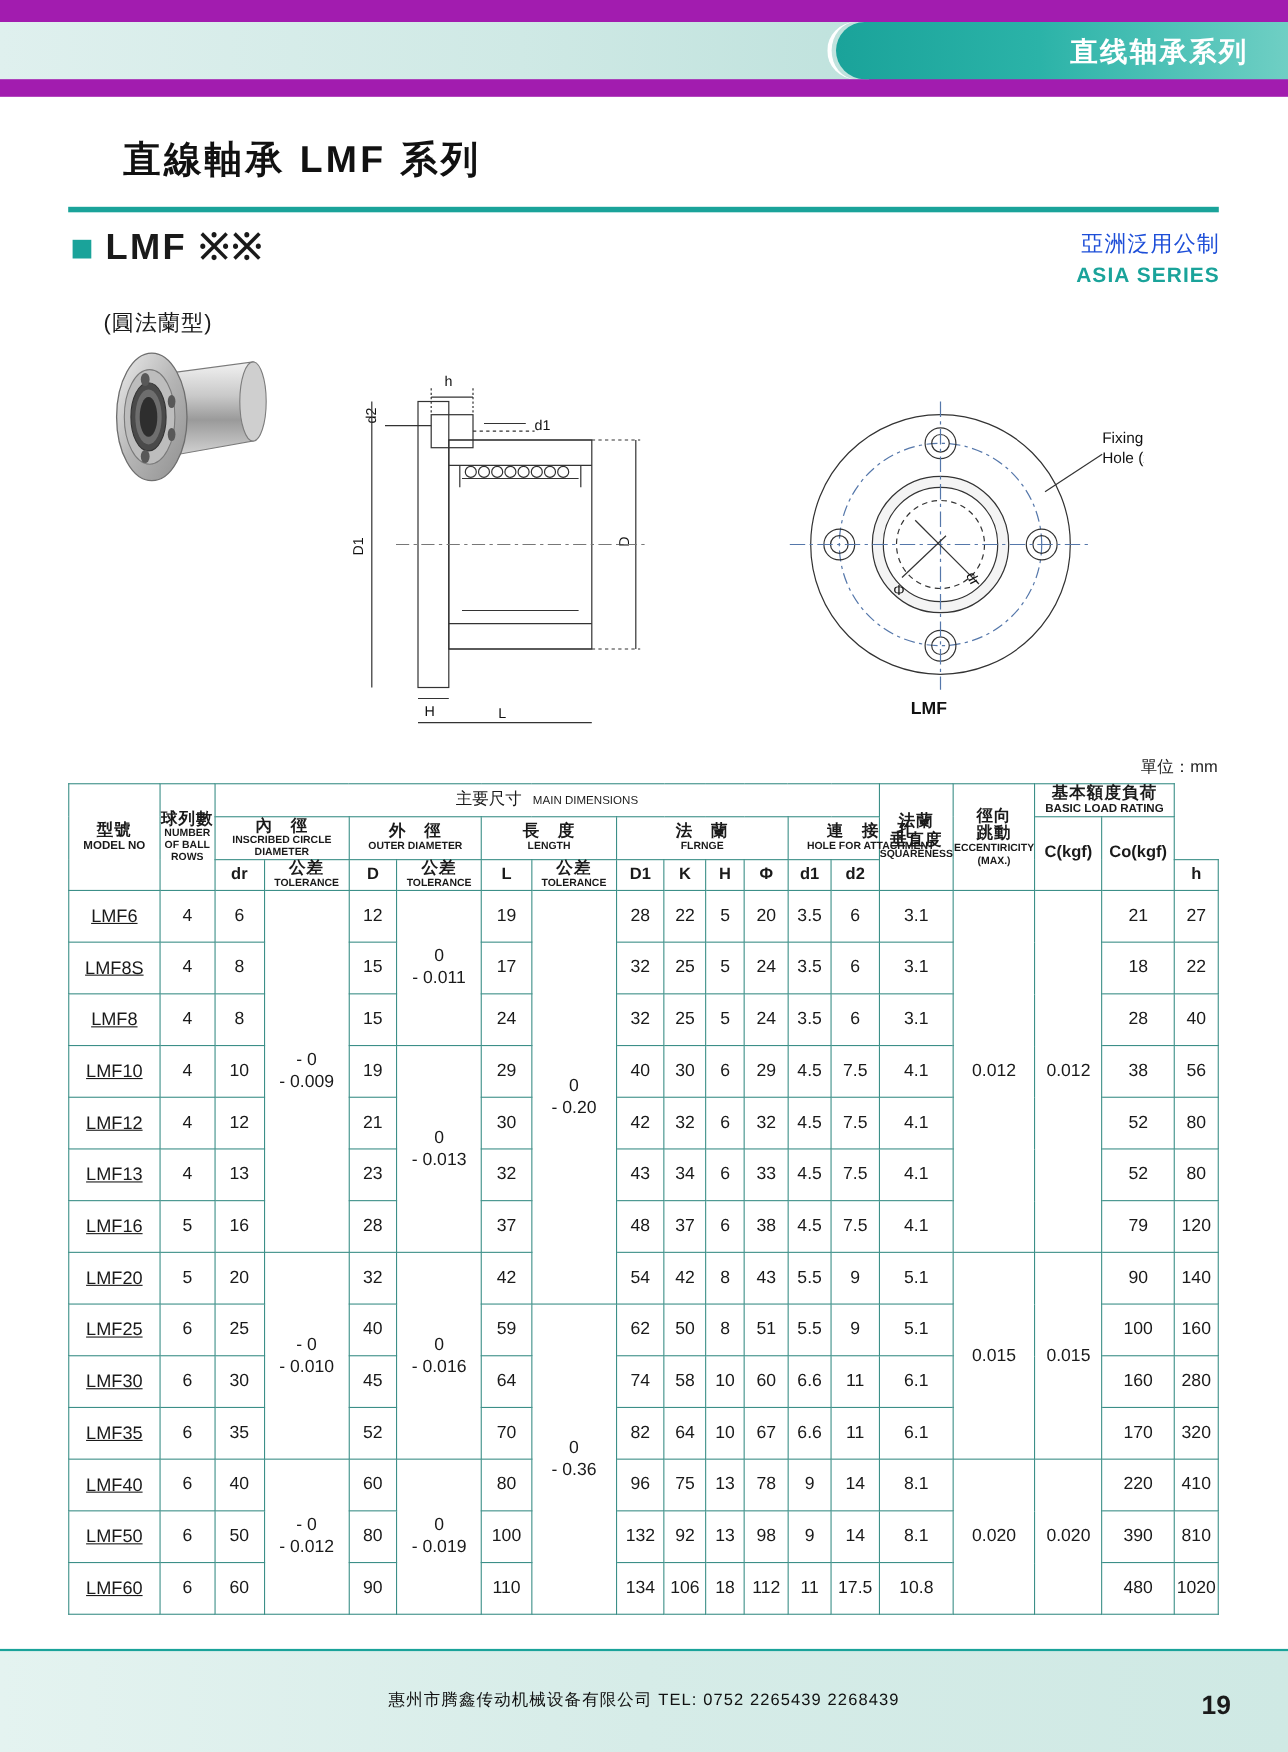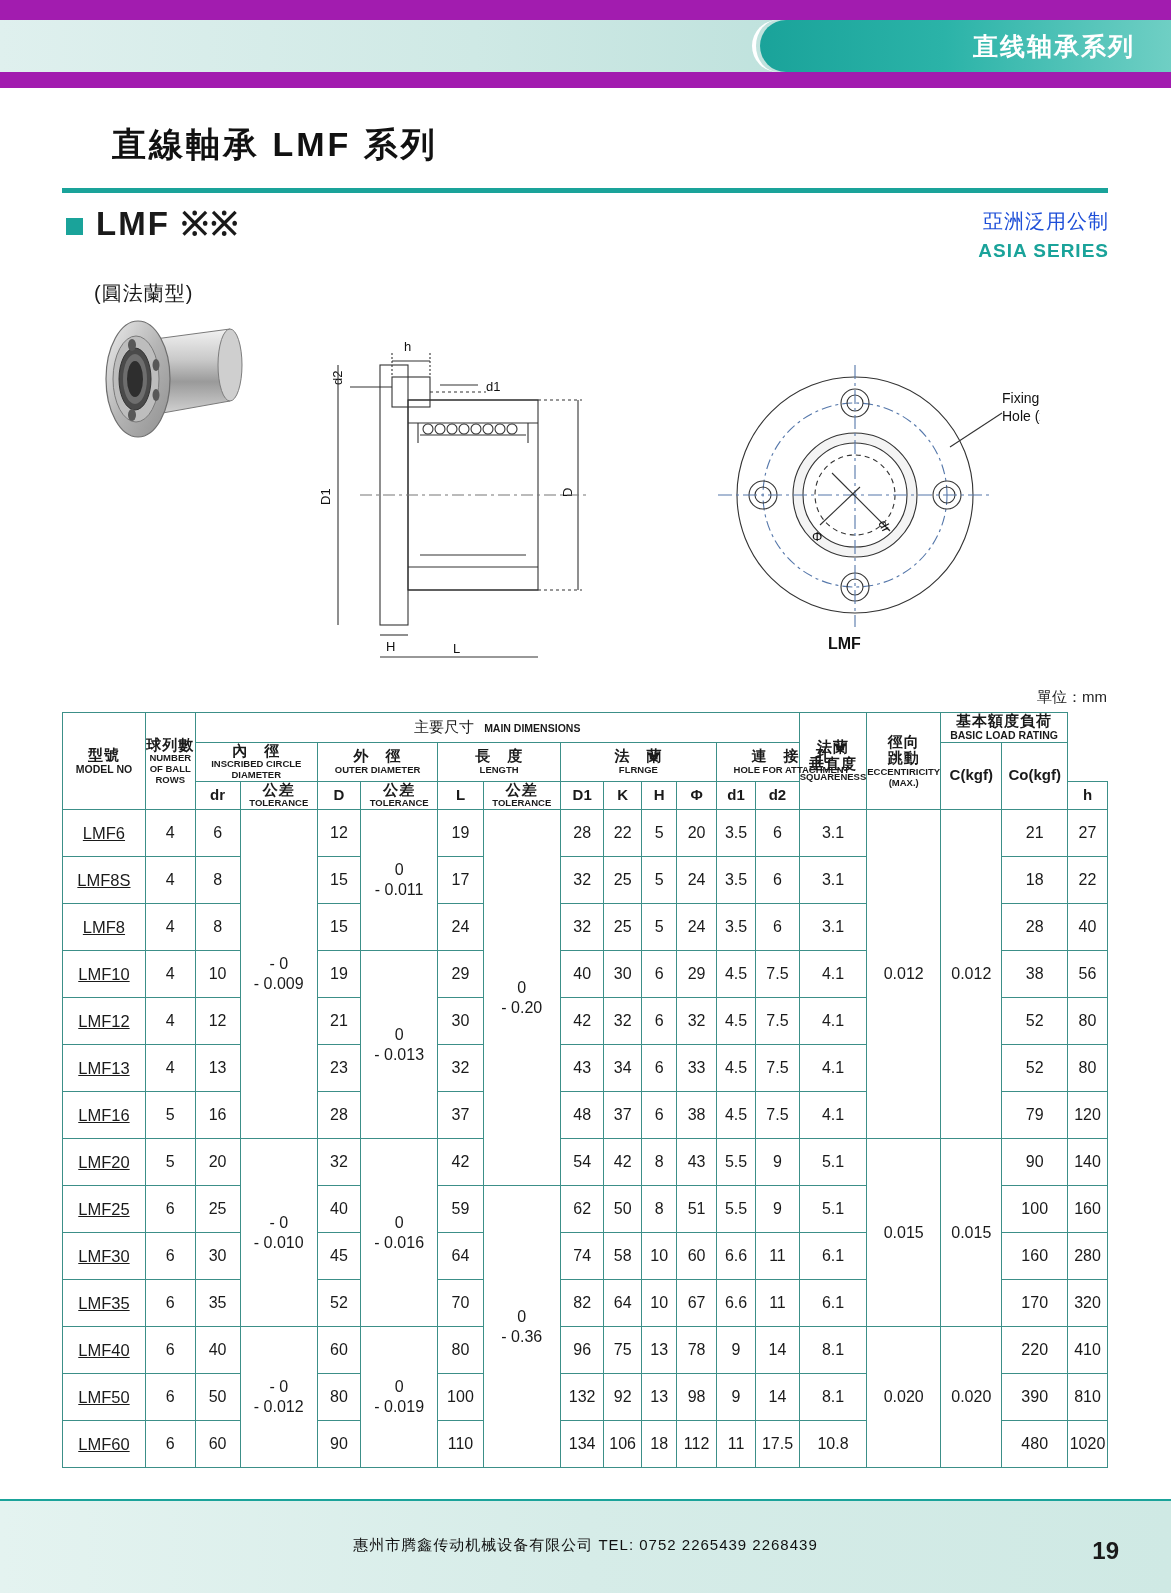--- a/index.html
+++ b/index.html
@@ -288,21 +288,21 @@
         <span class="hdr-en">MODEL NO</span>
       </th>
       <th rowspan="3" style="width:50px">
         <span class="hdr-cn">球列數</span>
         <span class="hdr-en-sm">NUMBER</span>
         <span class="hdr-en-sm">OF BALL</span>
         <span class="hdr-en-sm">ROWS</span>
       </th>
       <th colspan="12">
         <span style="font-size:15px;font-weight:400">主要尺寸</span>
-        <span style="font-size:10.5px;font-weight:700;margin-left:6px">MAIN DIMENSIONS</span>
+        <span style="font-size:10.5px;font-weight:400;margin-left:6px">MAIN DIMENSIONS</span>
       </th>
       <th rowspan="3" style="width:66px">
         <span class="hdr-cn">法蘭</span>
         <span class="hdr-cn">垂直度</span>
         <span class="hdr-en-sm">SQUARENESS</span>
       </th>
       <th rowspan="3" style="width:66px">
         <span class="hdr-cn">徑向</span>
         <span class="hdr-cn">跳動</span>
         <span class="hdr-en-sm">ECCENTIRICITY</span>

